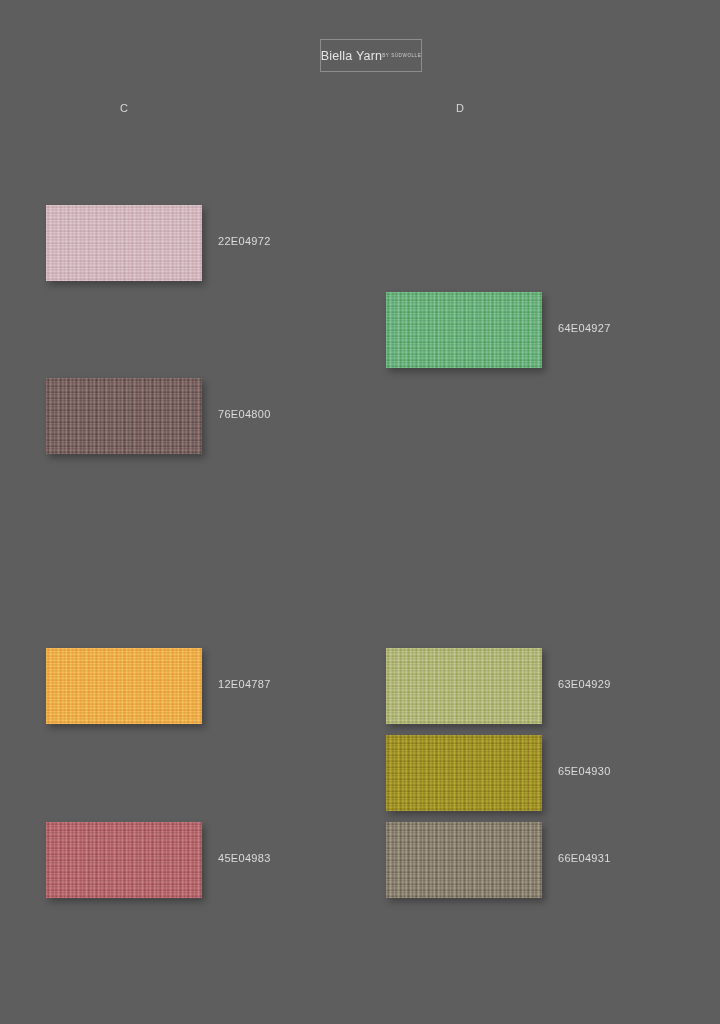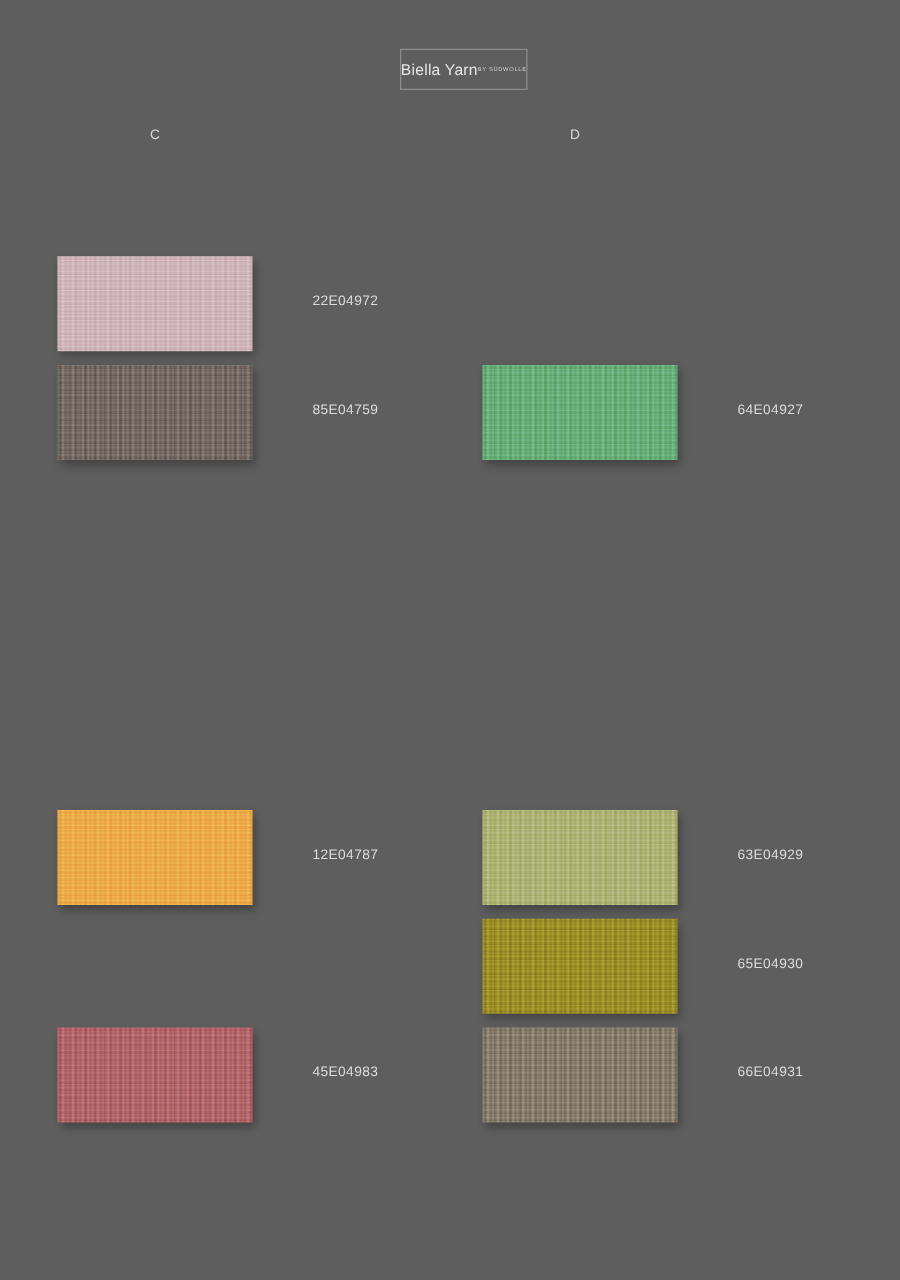--- a/index.html
+++ b/index.html
@@ -124,21 +124,20 @@
     opacity: 0.8;
   }
   .swatch-label {
     position: absolute;
     left: 172px;
     top: 30px;
     font-size: 11px;
     color: #dcdcdc;
     letter-spacing: 0.3px;
     white-space: nowrap;
-    margin-left: 32px;
   }
 </style>
 </head>
 <body style="background: rgb(94, 94, 94);">
 
 <div class="logo-wrap">
   <div class="logo-title">Biella Yarn</div>
   <div class="logo-sub">BY SÜDWOLLE</div>
 </div>
 
@@ -146,26 +145,26 @@
 <div class="col-head d-col">D</div>
 
 <div class="board" id="swatch-board">
     <div class="swatch-cell" style="left: 46px; top: 205px;">
       <div class="swatch" style="background: rgb(217, 189, 196);">
         <div class="weave"></div>
         <div class="weave2"></div>
       </div>
       <div class="swatch-label">22E04972</div>
     </div>
-    <div class="swatch-cell" style="left: 46px; top: 292px;">
-      <div class="swatch" style="background: rgb(122, 110, 103);">
-        <div class="weave"></div>
-        <div class="weave2"></div>
-      </div>
-      <div class="swatch-label">85E04759</div>
+    <div class="swatch-cell" style="left: 46px; top: 378px;">
+      <div class="swatch" style="background: rgb(122, 99, 96);">
+        <div class="weave"></div>
+        <div class="weave2"></div>
+      </div>
+      <div class="swatch-label">76E04800</div>
     </div>
     <div class="swatch-cell" style="left: 386px; top: 292px;">
       <div class="swatch" style="background: rgb(108, 182, 126);">
         <div class="weave"></div>
         <div class="weave2"></div>
       </div>
       <div class="swatch-label">64E04927</div>
     </div>
     <div class="swatch-cell" style="left: 46px; top: 648px;">
       <div class="swatch" style="background: rgb(246, 179, 74);">

